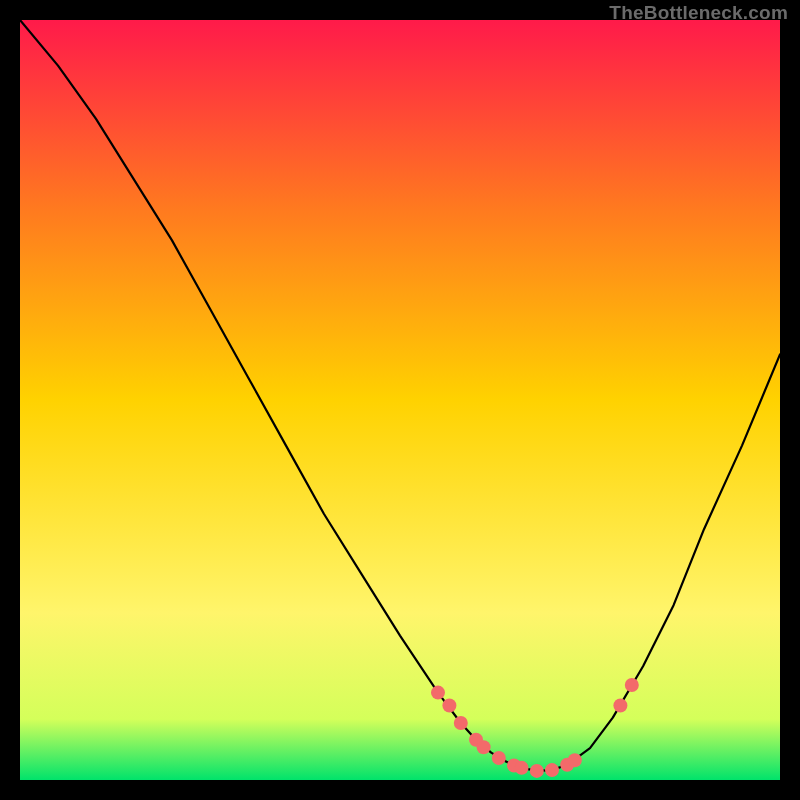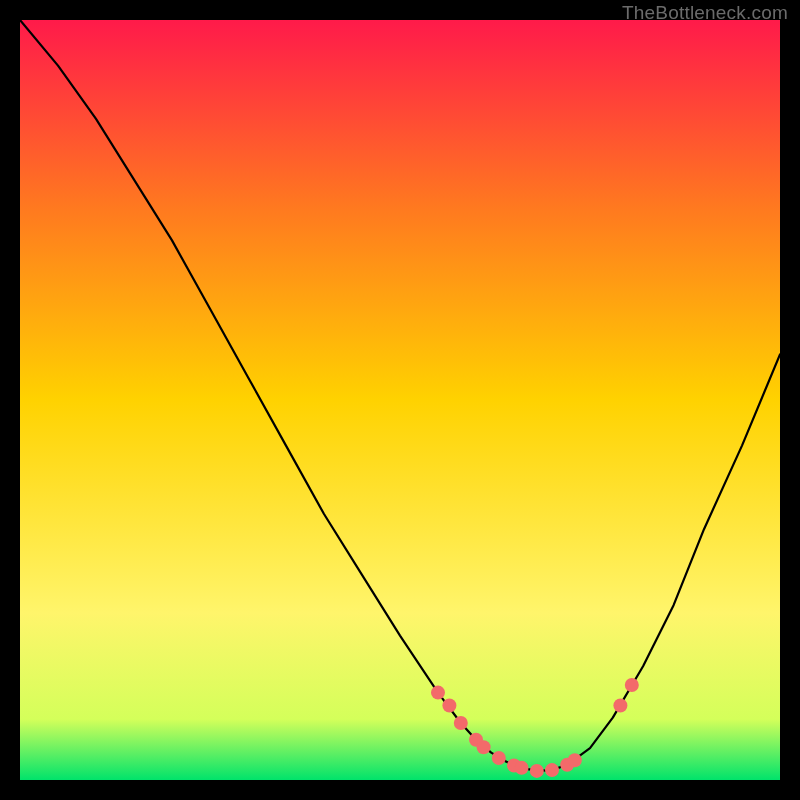--- a/index.html
+++ b/index.html
@@ -11,21 +11,21 @@
     top: 20px;
     width: 760px;
     height: 760px;
   }
   .watermark {
     position: absolute;
     top: 2px;
     right: 12px;
     color: #6b6b6b;
     font-size: 19px;
-    font-weight: 400;
+    font-weight: 700;
     letter-spacing: 0.2px;
   }
   svg { display: block; }
 </style>
 </head>
 <body>
 
 <div class="container">
   <div class="watermark">TheBottleneck.com</div>
   <div class="plot-area">

